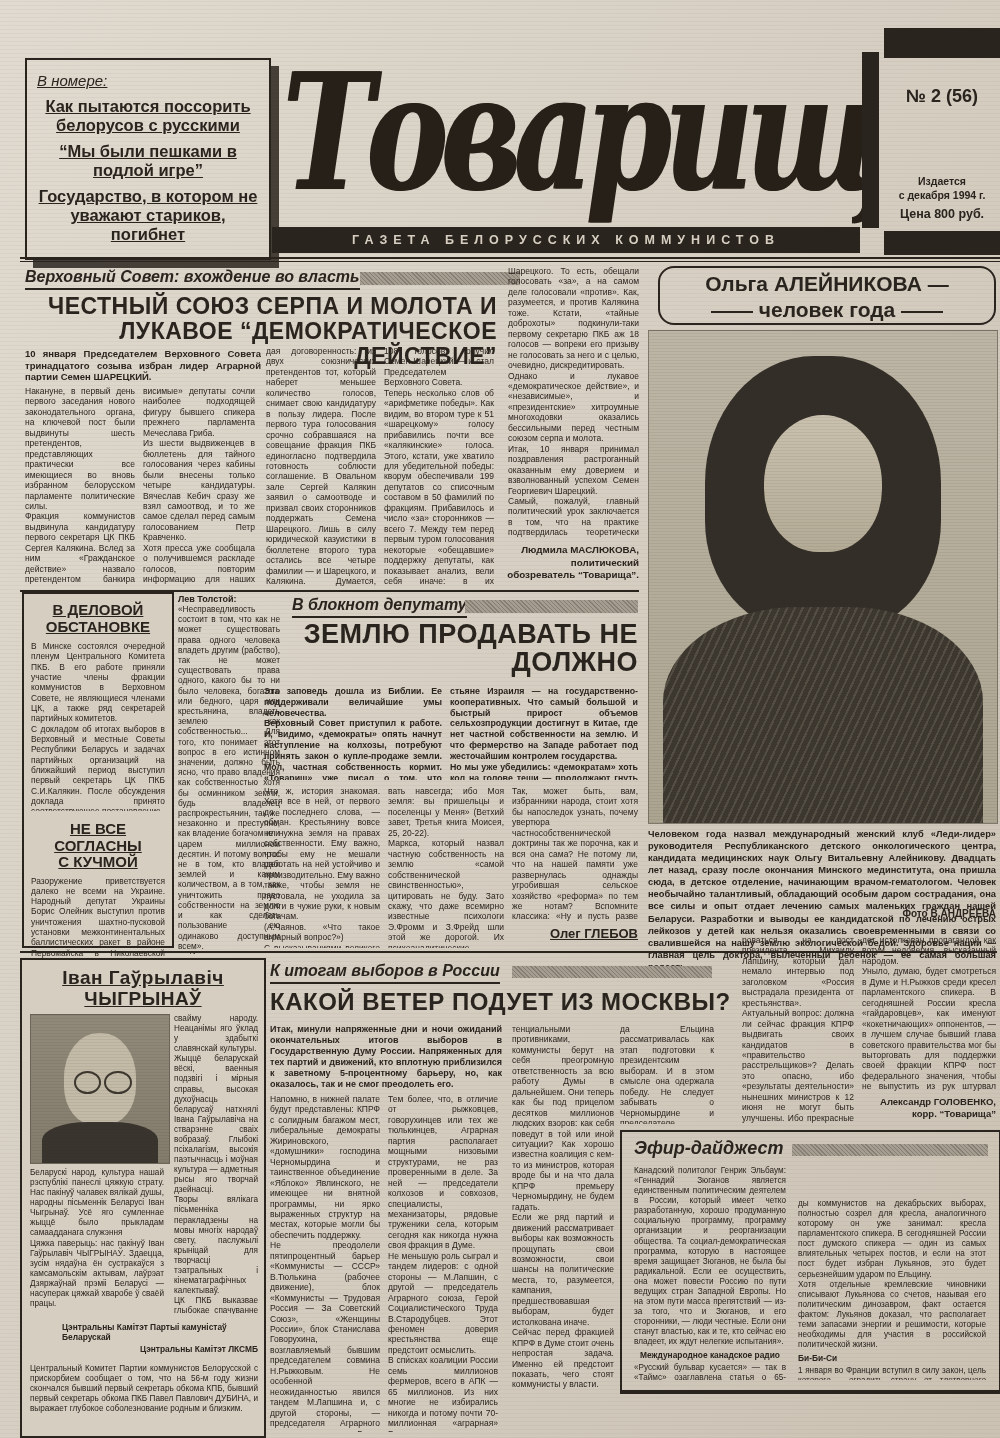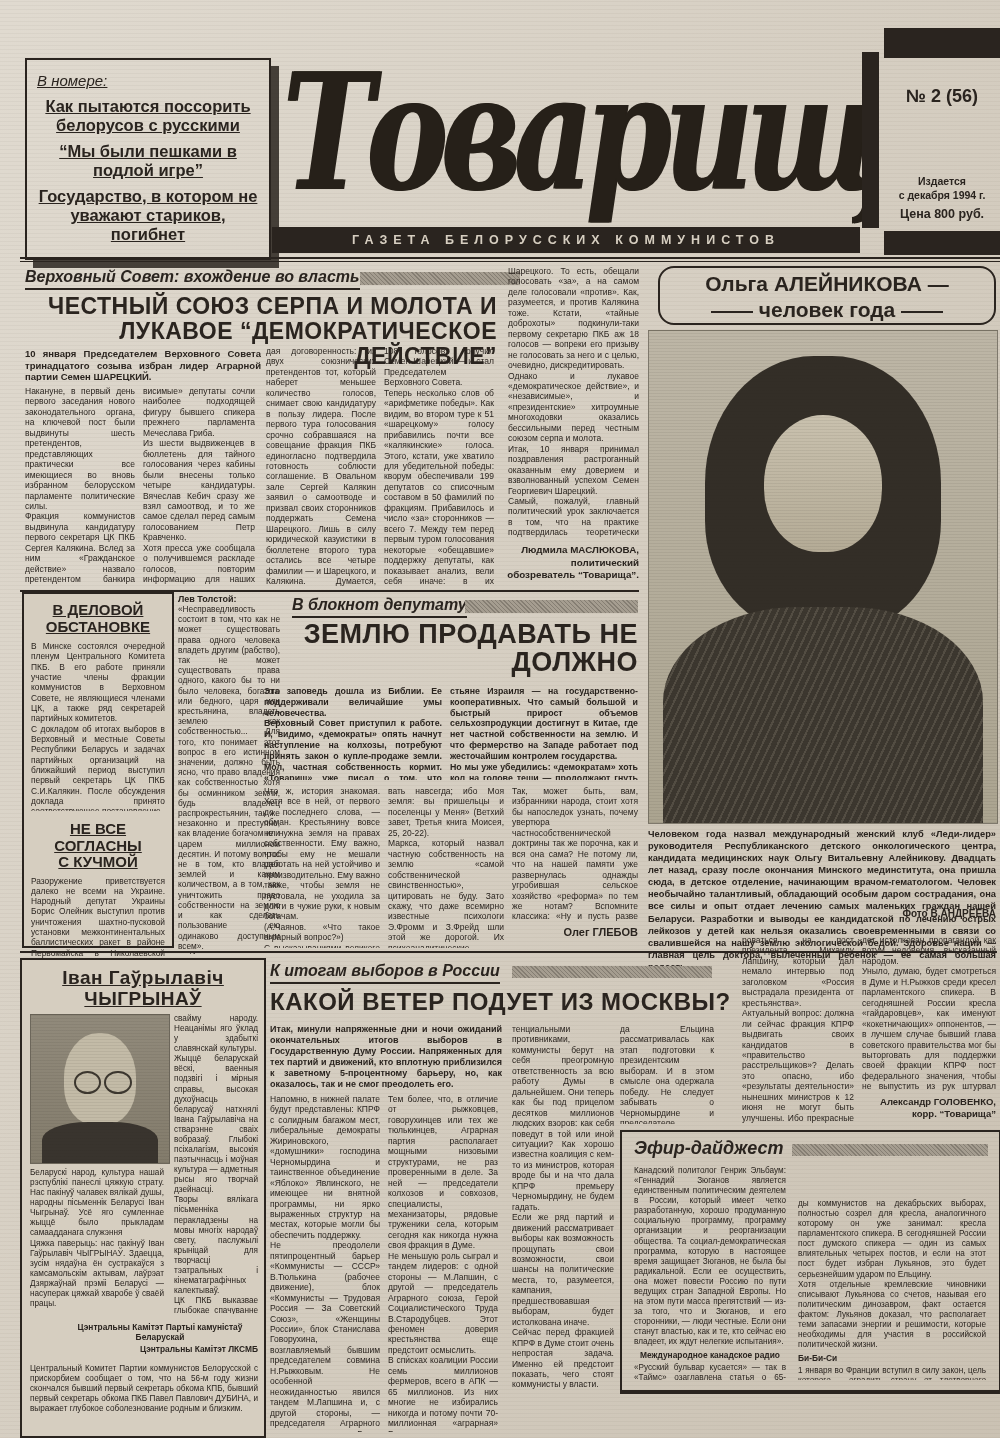--- a/index.html
+++ b/index.html
@@ -148,21 +148,21 @@
 Верховный Совет приступил к работе. И, видимо, «демократы» опять начнут наступление на колхозы, потребуют принять закон о купле-продаже земли. Мол, частная собственность кормит. «Товарищ» уже писал о том, что наивысших результатов добиваются отнюдь не частники: лучшие урожаи в Европе получают голландцы на арендованных землях, а кре-</div>
   <div class="abs newscol boldcol" style="left:450px;top:686px;width:188px;height:94px;font-size:8.8px;">стьяне Израиля — на государственно-кооперативных. Что самый большой и быстрый прирост объемов сельхозпродукции достигнут в Китае, где нет частной собственности на землю. И что фермерство на Западе работает под жесточайшим контролем государства.
 Но мы уже убедились: «демократам» хоть кол на голове теши — продолжают гнуть свое, предлагая поквартальными мелкими шагами ввести куплю-продажу земли.</div>
 
   <div class="abs newscol" style="left:264px;top:786px;width:116px;height:162px;">Что ж, история знакомая. Хотя все в ней, от первого до последнего слова, — обман. Крестьянину вовсе не нужна земля на правах собственности. Ему важно, чтобы ему не мешали работать на ней устойчиво и производительно. Ему важно также, чтобы земля не пустовала, не уходила за долги в чужие руки, к новым богачам.
 (А.Чаянов. «Что такое аграрный вопрос?»)
 С высказываниями великого писателя-философа и ученого-агрария можно спорить. Но ведь и слова Бога из Библии: «Землю не должно прода-</div>
   <div class="abs newscol" style="left:388px;top:786px;width:116px;height:162px;">вать навсегда; ибо Моя земля: вы пришельцы и поселенцы у Меня» (Ветхий завет, Третья книга Моисея, 25, 20-22).
 Маркса, который назвал частную собственность на землю «самой собственнической свинственностью», цитировать не буду. Зато скажу, что даже всемирно известные психологи Э.Фромм и З.Фрейд шли этой же дорогой. Их психоаналитические заключения скромны: превалирующая ориентация на собственность возникает в период, предшествующий полной зрелости личности, и является признаком незрелой, глухой к чужой беде души.</div>
   <div class="abs newscol" style="left:512px;top:786px;width:126px;height:136px;">Так, может быть, вам, избранники народа, стоит хотя бы напоследок узнать, почему увертюра частнособственнической доктрины так же порочна, как и вся она сама? Не потому ли, что на нашей памяти уже развернулась однажды угробившая сельское хозяйство «реформа» по тем же нотам? Вспомните классика: «Ну и пусть разве 100 лет? Позор!.. А когда вдруг голод, хлеба нету и осминки... мужики мякину едят».</div>
-  <div class="abs byline" style="left:540px;top:926px;width:98px;font-size:11px;">Олег ГЛЕБОВ</div>
+  <div class="abs byline" style="left:540px;top:926px;width:98px;font-size:13px;text-decoration:underline;">Олег ГЛЕБОВ</div>
 
   <div class="abs rule" style="left:20px;top:951px;width:977px;height:2px;"></div>
 
   <div class="abs boxed" style="left:20px;top:958px;width:242px;height:476px;">
     <div class="smallhead" style="font-size:19px;margin:8px 4px 6px;white-space:pre-line;letter-spacing:.5px;">Іван Гаўрылавіч
 ЧЫГРЫНАЎ</div>
 
     <div class="photo" style="left:8px;top:54px;width:138px;height:148px;background:linear-gradient(180deg,#918a7b,#837c6c);">
       <div class="abs" style="left:24%;top:12%;width:52%;height:62%;background:linear-gradient(180deg,#cdc5b1,#b3a archaic a98);background-color:#c3bba7;border-radius:48% 48% 42% 42%;"></div>
       <div class="abs" style="left:31%;top:38%;width:17%;height:13%;border:2px solid #3c372f;border-radius:50%;"></div>
@@ -172,21 +172,21 @@
     </div>
 
     <div class="newscol" style="position:absolute;left:152px;top:54px;width:84px;height:300px;font-size:8.2px;">свайму народу. Неацанімы яго ўклад у здабыткі славянскай культуры.
 Жыццё беларускай вёскі, ваенныя подзвігі і мірныя справы, высокая духоўнасць беларусаў натхнялі Івана Гаўрылавіча на стварэнне сваіх вобразаў. Глыбокі псіхалагізм, высокія паэтычнасць і моўная культура — адметныя рысы яго творчай дзейнасці.
 Творы вялікага пісьменніка перакладзены на мовы многіх народаў свету, паслужылі крыніцай для творчасці тэатральных і кінематаграфічных калектываў.
 ЦК ПКБ выказвае глыбокае спачуванне родным і блізкім нябожчыка ў сувязі з напаткаўшым іх горам.
 Памяць пра Івана Гаўрылавіча Чыгрынава — пісьменніка, грамадзяніна — назаўжды застанецца ў нашых сэрцах.</div>
     <div class="newscol" style="position:absolute;left:8px;top:208px;width:134px;height:196px;font-size:8.2px;">Беларускі народ, культура нашай рэспублікі панеслі цяжкую страту. Нас пакінуў чалавек вялікай душы, народны пісьменнік Беларусі Іван Чыгрынаў. Усё яго сумленнае жыццё было прыкладам самаадданага служэння
 Цяжка паверыць: нас пакінуў Іван Гаўрылавіч ЧЫГРЫНАЎ. Здаецца, зусім нядаўна ён сустракаўся з камсамольскім актывам, лаўрэат Дзяржаўнай прэміі Беларусі — насуперак цяжкай хваробе ў сваёй працы.</div>
 
-    <div class="sig" style="position:absolute;left:40px;top:362px;width:196px;font-size:8.4px;text-align:center;">Цэнтральны Камітэт Партыі камуністаў Беларускай</div>
+    <div class="sig" style="position:absolute;left:40px;top:362px;width:196px;font-size:8.4px;text-align:left;">Цэнтральны Камітэт Партыі камуністаў Беларускай</div>
     <div class="sig" style="position:absolute;left:40px;top:384px;width:196px;font-size:8.4px;text-align:right;">Цэнтральны Камітэт ЛКСМБ</div>
 
     <div class="newscol" style="position:absolute;left:8px;top:404px;width:228px;height:64px;font-size:8.2px;">Центральный Комитет Партии коммунистов Белорусской с прискорбием сообщает о том, что на 56-м году жизни скончался бывший первый секретарь обкома КПБ, бывший первый секретарь обкома ПКБ Павел Павлович ДУБИНА, и выражает глубокое соболезнование родным и близким.</div>
   </div>
 
   <div class="abs kicker" style="left:270px;top:962px;">К итогам выборов в России</div>
   <div class="abs graybar" style="left:512px;top:966px;width:200px;height:12px;"></div>
   <div class="abs headline" style="left:270px;top:988px;width:448px;font-size:24px;white-space:nowrap;">КАКОЙ ВЕТЕР ПОДУЕТ ИЗ МОСКВЫ?</div>
 
   <div class="abs newscol boldcol" style="left:270px;top:1024px;width:232px;height:64px;font-size:9px;">Итак, минули напряженные дни и ночи ожиданий окончательных итогов выборов в Государственную Думу России. Напряженных для тех партий и движений, кто вплотную приблизился к заветному 5-процентному барьеру, но, как оказалось, так и не смог преодолеть его.</div>

